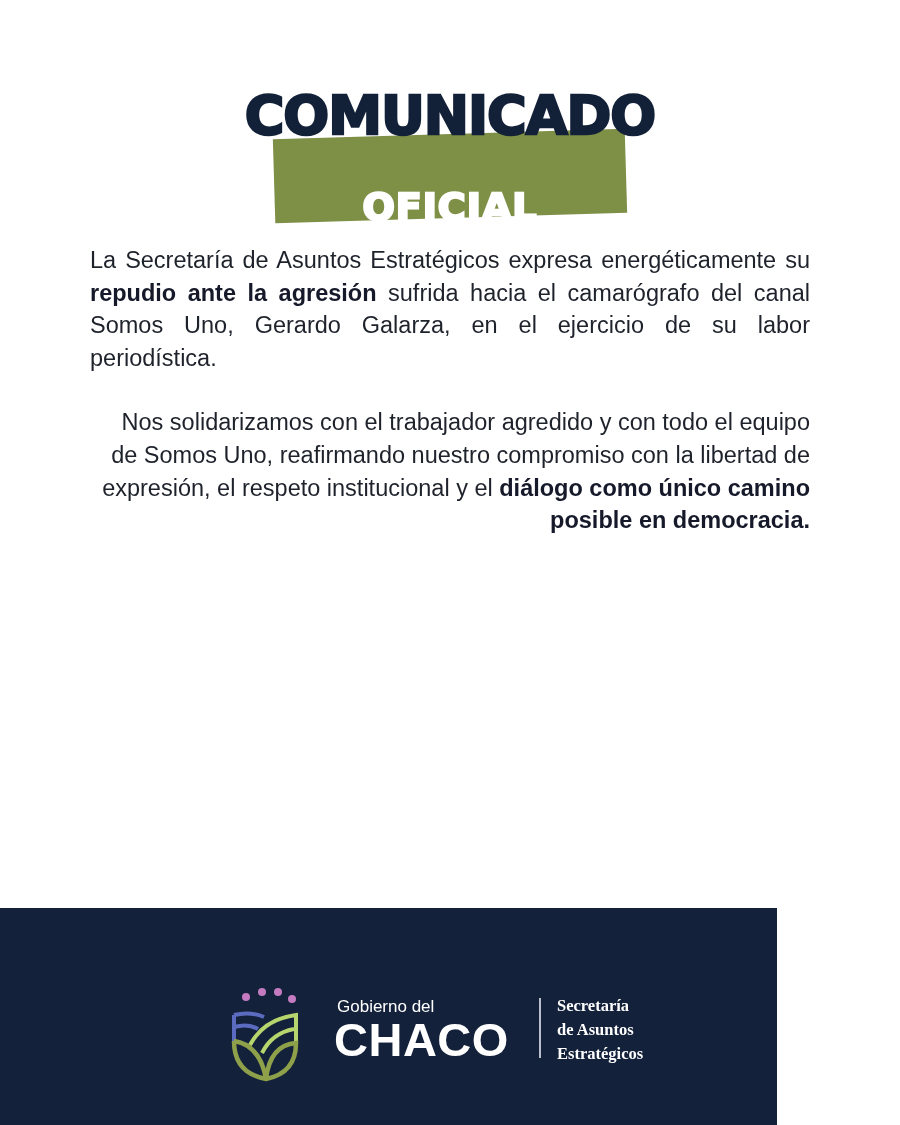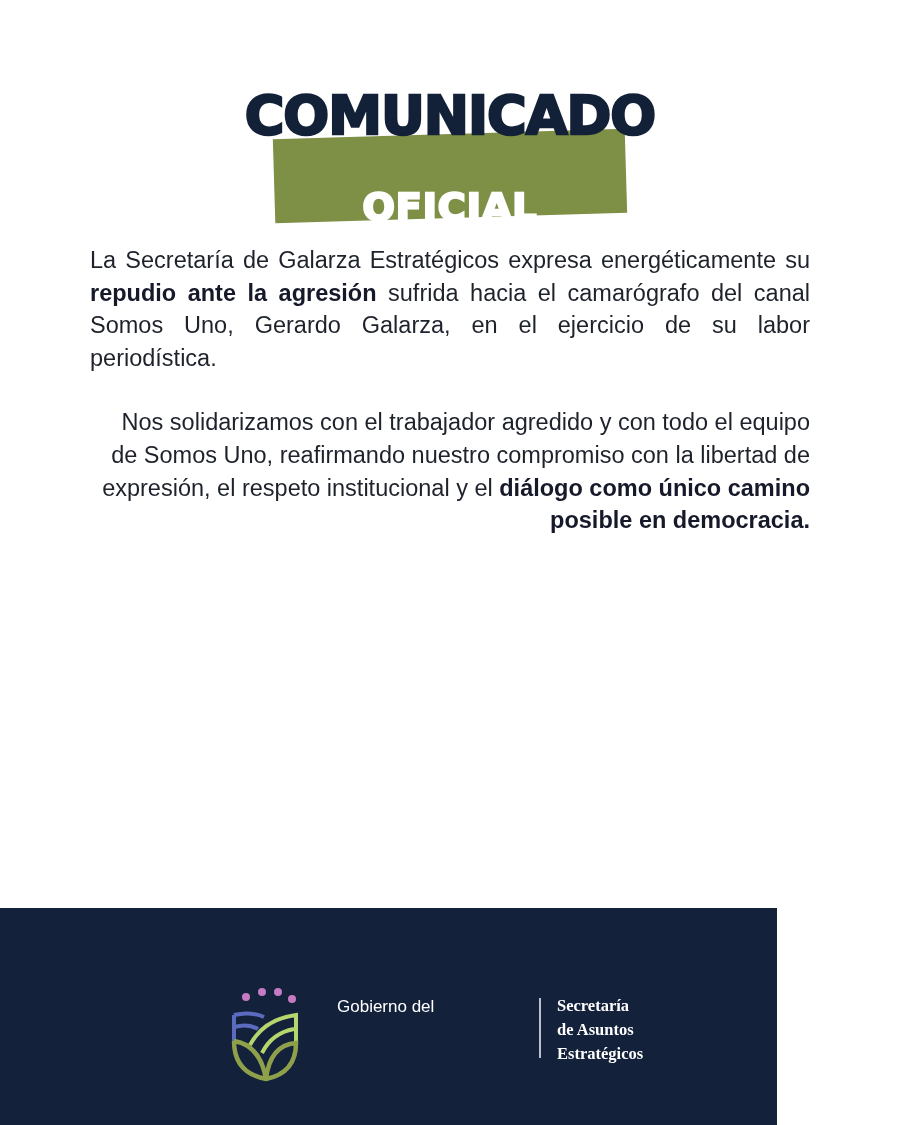--- a/index.html
+++ b/index.html
@@ -57,40 +57,41 @@
 </head>
 <body>
 
 <div class="header">
   <div class="green-box"></div>
   <div class="title-1">COMUNICADO</div>
   <div class="title-2">OFICIAL</div>
 </div>
 
 <div class="body-text">
-  <p><span>La Secretaría de Galarza Estratégicos expresa energéticamente su </span><b>repudio ante la agresión</b><span> sufrida hacia el camarógrafo del canal Somos Uno, Gerardo Galarza, en el ejercicio de su labor periodística.</span></p>
+  <p><span>La Secretaría de Asuntos Estratégicos expresa energéticamente su </span><b>repudio ante la agresión</b><span> sufrida hacia el camarógrafo del canal Somos Uno, Gerardo Galarza, en el ejercicio de su labor periodística.</span></p>
   <p style="text-align:right"><span>Nos solidarizamos con el trabajador agredido y con todo el equipo de Somos Uno, reafirmando nuestro compromiso con la libertad de expresión, el respeto institucional y el </span><b>diálogo como único camino posible en democracia.</b></p>
 </div>
 
 <div class="footer">
   <div class="logo">
     <svg width="70" height="100" viewBox="0 0 70 100">
       <circle cx="16" cy="14" r="4" fill="#c57bc1"></circle>
       <circle cx="32" cy="9" r="4" fill="#c57bc1"></circle>
       <circle cx="48" cy="9" r="4" fill="#c57bc1"></circle>
       <circle cx="62" cy="16" r="4" fill="#c57bc1"></circle>
       <path d="M4 32 L4 58" stroke="#5b6bc0" stroke-width="4" fill="none"></path>
       <path d="M4 32 Q20 28 34 34" stroke="#5b6bc0" stroke-width="4" fill="none"></path>
       <path d="M4 44 Q18 40 28 46" stroke="#5b6bc0" stroke-width="4" fill="none"></path>
       <path d="M20 62 Q34 36 66 32 L66 62" stroke="#b6d66d" stroke-width="4" fill="none"></path>
       <path d="M32 70 Q42 50 64 46" stroke="#b6d66d" stroke-width="4" fill="none"></path>
       <path d="M4 58 Q4 90 36 96 Q66 90 66 60 Q40 62 36 96" stroke="#8ea14a" stroke-width="4.5" fill="none"></path>
       <path d="M4 58 Q30 62 36 96" stroke="#8ea14a" stroke-width="4.5" fill="none"></path>
     </svg>
   </div>
   <div class="gob-label">Gobierno del</div>
+  <div class="chaco-label">CHACO</div>
   <div class="divider"></div>
   <div class="sec-label">
     <div>Secretaría</div>
     <div>de Asuntos</div>
     <div>Estratégicos</div>
   </div>
 </div>
 
 </body></html>

